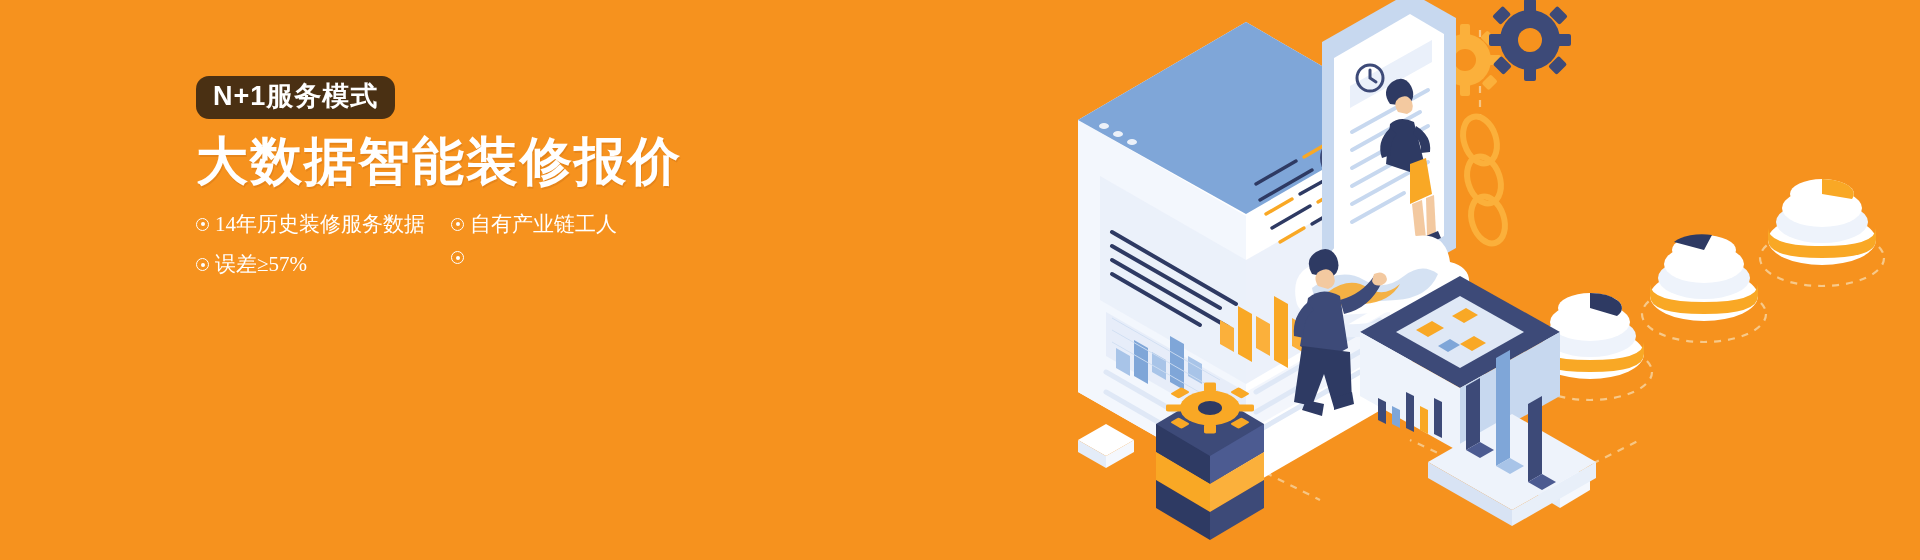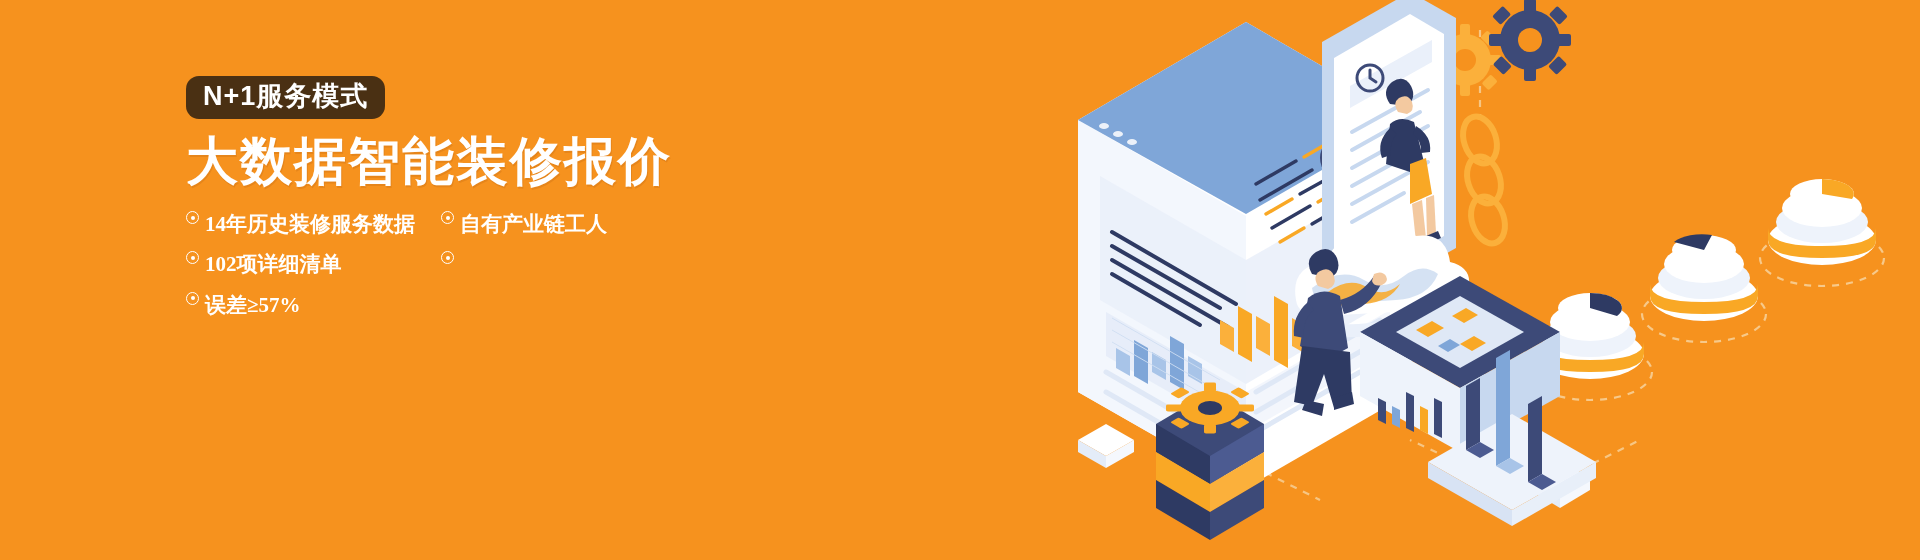--- a/index.html
+++ b/index.html
@@ -11,21 +11,21 @@
   #banner {
     position:relative;
     width:1920px; height:560px;
     background:#f6921e;
     overflow:hidden;
   }
 
   
   .text-block {
     position:absolute;
-    left:186px; top:76px;
+    left:196px; top:76px;
     width:680px;
   }
   .tag {
     display:inline-block;
     background:#4a3013;
     color:#ffffff;
     font-size:27px;
     font-weight:bold;
     letter-spacing:1px;
     padding:5px 17px 7px 17px;
@@ -53,27 +53,26 @@
   }
   .bullet-col {
     display:flex;
     flex-direction:column;
     row-gap:14px;
   }
   .bullet-col.col-left { width:255px; }
   .bullet-col.col-right { width:330px; }
   .bullet {
     display:flex;
-    align-items:flex-start;
+    align-items:center;
     color:#ffffff;
     font-size:21px;
     line-height:1.25;
     font-family:"Liberation Serif", serif;
     white-space:nowrap;
-    font-weight:bold;
   }
   .bullet .dot {
     display:inline-block;
     width:13px; height:13px;
     border:1.6px solid #ffffff;
     border-radius:50%;
     position:relative;
     margin-right:6px;
     flex:0 0 auto;
   }
@@ -105,24 +104,20 @@
     <div class="tag">N+1服务模式</div>
 
     <div class="headline">大数据智能装修报价</div>
 
     <div class="bullets">
 
       <div class="bullet-col col-left">
         <div class="bullet">
           <span class="dot"></span>
           <span>14年历史装修服务数据</span>
-        </div>
-        <div class="bullet">
-          <span class="dot"></span>
-          <span>102项详细清单</span>
         </div>
         <div class="bullet">
           <span class="dot"></span>
           <span>误差≥57%</span>
         </div>
       </div>
 
       <div class="bullet-col col-right">
         <div class="bullet">
           <span class="dot"></span>

